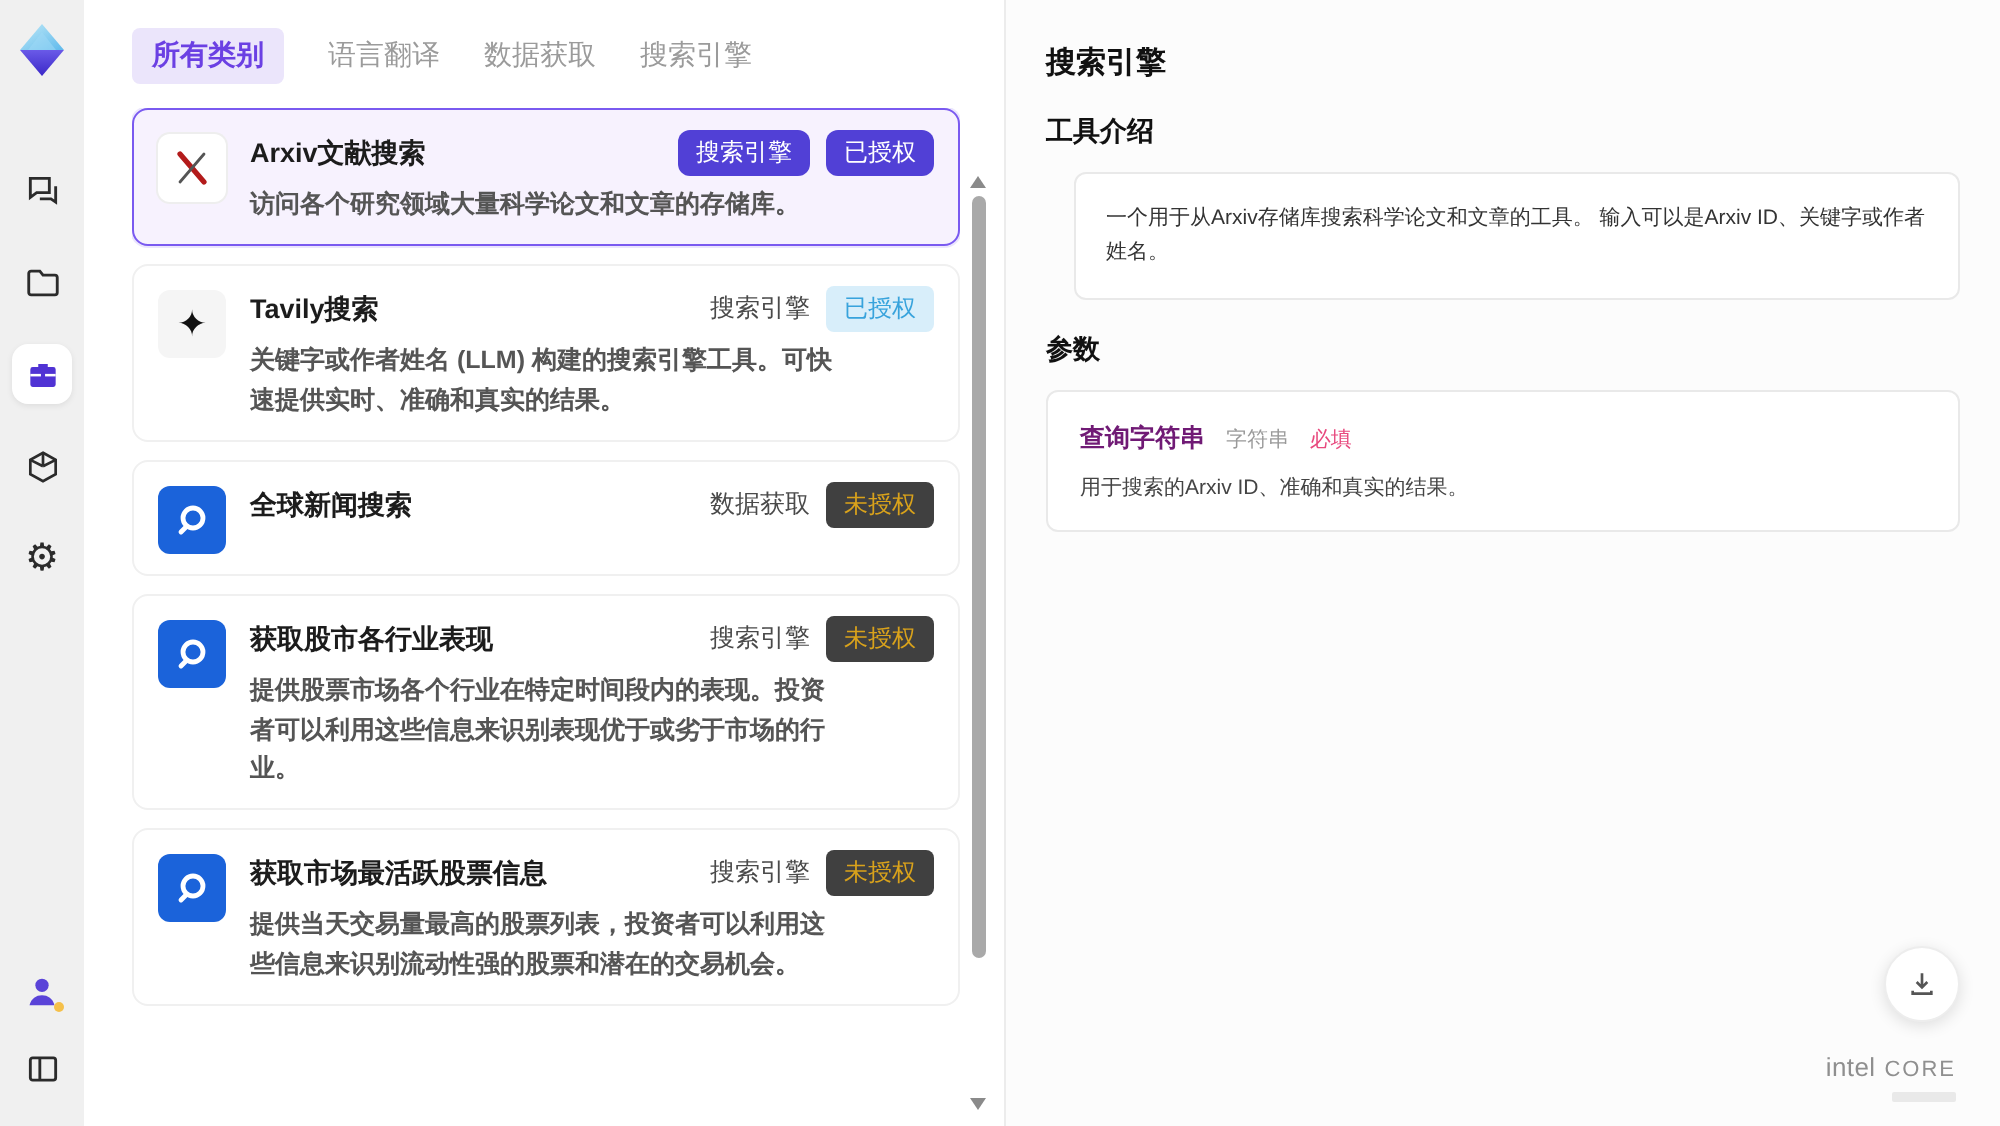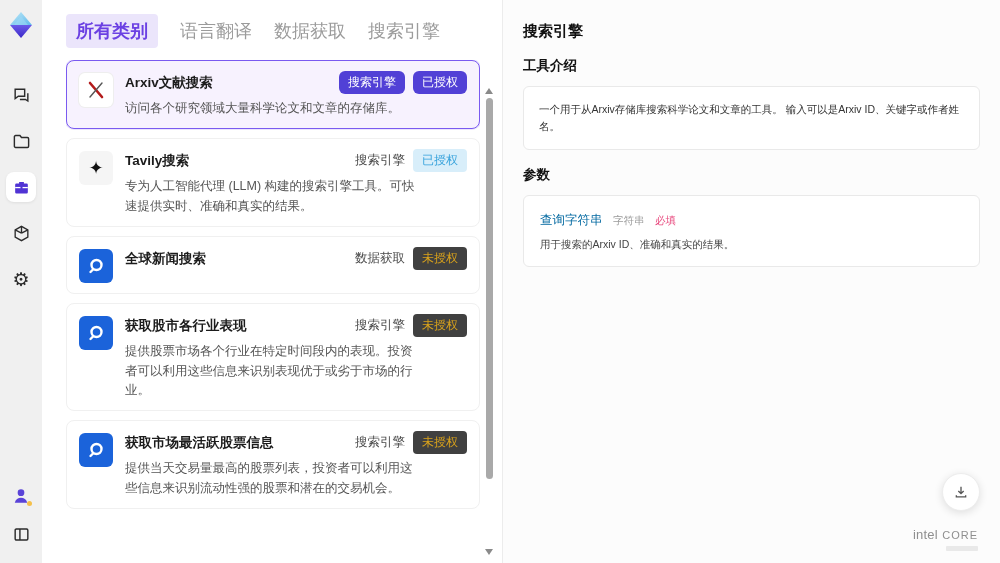--- a/index.html
+++ b/index.html
@@ -12,54 +12,54 @@
   .rail-logo { width:30px; height:30px; margin-bottom:40px; }
   .rail-btn { width:30px; height:30px; border-radius:8px; display:flex; align-items:center; justify-content:center; margin-bottom:16px; cursor:pointer; }
   .rail-btn.active { background:#fff; box-shadow:0 1px 3px rgba(0,0,0,.08); }
   .rail-btn.push { margin-top:auto; margin-bottom:8px; position:relative; }
   .glyph { font-size:19px; color:#2b2b2b; line-height:1; }
   .dot-yellow { position:absolute; width:5px; height:5px; border-radius:50%; background:#f5c04a; right:4px; bottom:5px; }
 
   
   .tools { width:461px; background:#fff; border-right:1px solid #ececec; padding:14px 0 0 24px; position:relative; flex:none; }
   .tools h1 { font-size:15px; font-weight:700; color:#111; margin:8px 0 16px; }
-  .tabs { display:flex; align-items:center; gap:22px; margin-bottom:12px; font-size:18px; }
+  .tabs { display:flex; align-items:center; gap:22px; margin-bottom:12px; font-size:14px; }
   .tab { color:#9b9b9b; cursor:pointer; padding:5px 0; white-space:nowrap; }
   .tab.active { background:#ebe5fb; color:#6b40e3; padding:5px 10px; border-radius:4px; font-weight:700; }
 
   .cards { width:414px; display:flex; flex-direction:column; gap:9px; height:468px; overflow:hidden; }
   .card { background:#fff; border:1px solid #f0f0f0; border-radius:8px; padding:10px 12px; display:flex; gap:12px; cursor:pointer; }
   .card.selected { border:1.5px solid #7a5af0; background:#f7f2fe; box-shadow:0 0 0 1px rgba(122,90,240,.15); }
   .card-icon { width:34px; height:34px; border-radius:6px; flex:none; display:flex; align-items:center; justify-content:center; margin-top:2px; }
   .icon-white { background:#fff; box-shadow:0 0 0 1px #eee; }
   .icon-gray  { background:#f5f5f5; }
   .icon-blue  { background:#1b63da; }
   .card-main { flex:1; min-width:0; }
   .card-head { display:flex; align-items:center; gap:8px; margin-bottom:5px; }
   .card-title { font-size:13.5px; font-weight:700; color:#1c1c1c; margin-right:auto; white-space:nowrap; }
   .badge { font-size:12px; padding:3px 9px; border-radius:6px; white-space:nowrap; }
   .badge.solid { background:#5140d6; color:#fff; }
   .badge.ok { background:#d8eefa; color:#38a3dc; border-radius:4px; }
   .badge.no { background:#404040; color:#d9a21b; border-radius:4px; }
   .cat-text { font-size:12.5px; color:#4a4a4a; white-space:nowrap; }
-  .card-desc { font-size:12.5px; color:#555; line-height:1.55; max-width:292px; }
+  .card-desc { font-size:12.5px; color:#555; line-height:1.55; max-width:292px;font-weight:bold; }
 
   .vscroll { position:absolute; right:8px; top:96px; bottom:14px; width:9px; }
   .vscroll .arrow-up, .vscroll .arrow-down { position:absolute; left:0; width:0; height:0; border-left:4.5px solid transparent; border-right:4.5px solid transparent; }
   .arrow-up { top:-8px; border-bottom:6px solid #8a8a8a; }
   .arrow-down { bottom:-6px; border-top:6px solid #8a8a8a; }
   .vthumb { position:absolute; top:2px; left:1px; width:7px; height:84%; background:#a9a9a9; border-radius:4px; cursor:grab; }
 
   
   .details { flex:1; background:#fcfcfc; padding:14px 20px; position:relative; }
   .details h1 { font-size:15px; font-weight:700; color:#111; margin:8px 0 16px; }
   .details h2 { font-size:13.5px; font-weight:700; color:#111; margin:8px 0 11px;font-family:Liberation Serif, serif; }
-  .info-box { background:#fff; border:1px solid #e9e9e9; border-radius:6px; padding:14px 15px; font-size:10.5px; color:#333; margin-bottom:16px; line-height:1.6; }
+  .info-box { background:#fff; border:1px solid #e9e9e9; border-radius:6px; padding:14px 15px; font-size:10.5px; color:#333; margin-bottom:16px; line-height:1.6;margin-left:14px; }
   .param-box { background:#fff; border:1px solid #e9e9e9; border-radius:6px; padding:14px 16px; }
-  .param-name { font-size:12.5px; font-weight:400; color:#0369a1; }
+  .param-name { font-size:12.5px; font-weight:700; color:#701a75; }
   .param-type { font-size:10.5px; color:#9a9a9a; margin-left:6px; }
   .param-req { font-size:10.5px; color:#e8497e; margin-left:6px; }
   .param-desc { font-size:10.5px; color:#444; margin-top:9px; }
 
   .dl-btn { position:absolute; right:20px; bottom:52px; width:38px; height:38px; border-radius:50%; background:#fff; border:1px solid #ededed; box-shadow:0 2px 8px rgba(0,0,0,.12); display:flex; align-items:center; justify-content:center; cursor:pointer; }
   .intel { position:absolute; right:22px; bottom:12px; text-align:right; color:#8f8f8f; }
   .intel .i1 { font-size:13px; letter-spacing:.2px; }
   .intel .i2 { font-size:11px; text-transform:uppercase; letter-spacing:1px; }
   .intel-sub { height:5px; width:32px; background:#e9e9e9; margin:3px 0 0 auto; border-radius:1px; }
 </style>
@@ -166,21 +166,21 @@
       <div class="card">
         <div class="card-icon icon-gray">
           <span style="font-size:18px;color:#111;line-height:1">✦</span>
         </div>
         <div class="card-main">
           <div class="card-head">
             <span class="card-title">Tavily搜索</span>
             <span class="cat-text">搜索引擎</span>
             <span class="badge ok">已授权</span>
           </div>
-          <div class="card-desc">专为人工智能代理 (LLM) 构建的搜索引擎工具。可快速提供实时、准确和真实的结果。</div>
+          <div class="card-desc">关键字或作者姓名 (LLM) 构建的搜索引擎工具。可快速提供实时、准确和真实的结果。</div>
         </div>
       </div>
 
       <div class="card">
         <div class="card-icon icon-blue">
           <svg width="20" height="20" viewBox="0 0 20 20" fill="none" stroke="#fff" stroke-width="2.4">
             <circle cx="10.5" cy="9" r="5"></circle>
             <line x1="7" y1="13.5" x2="4.5" y2="16" stroke-linecap="round"></line>
           </svg>
         </div>

